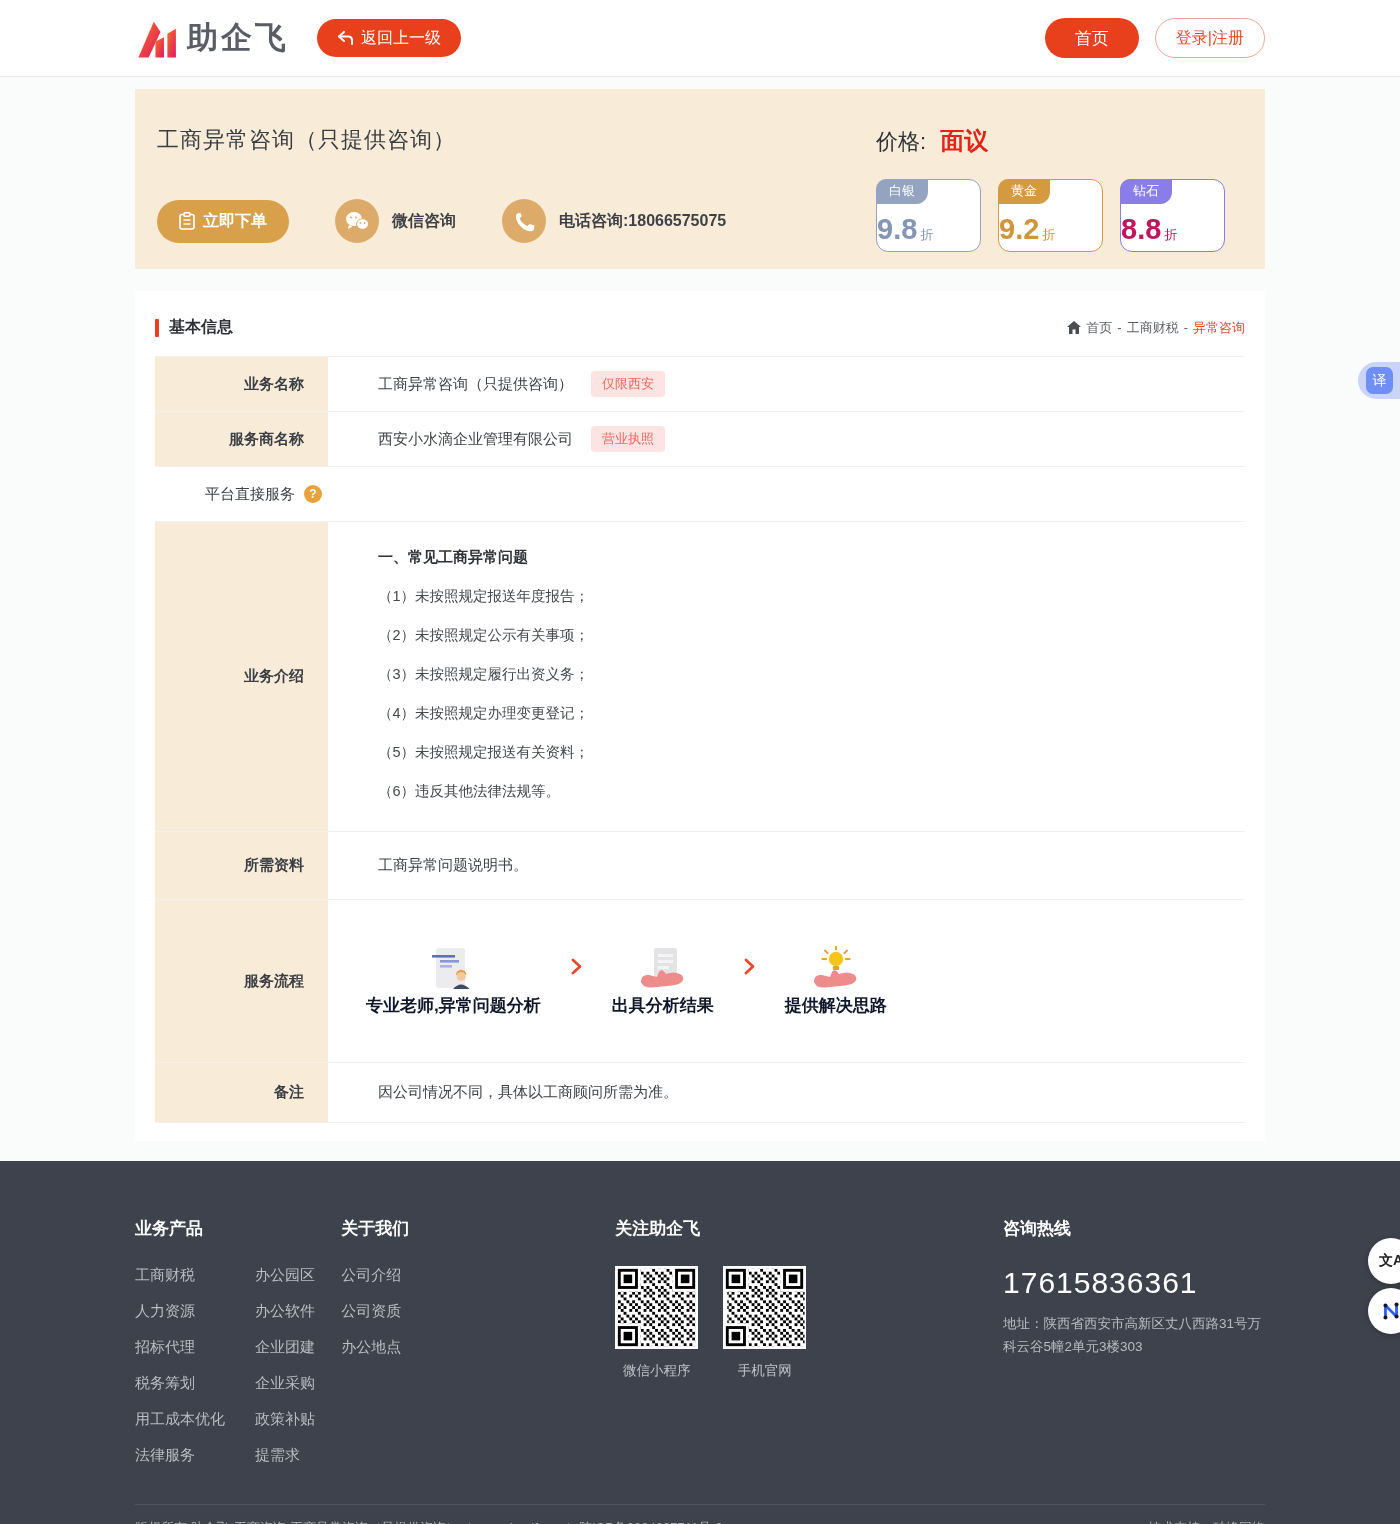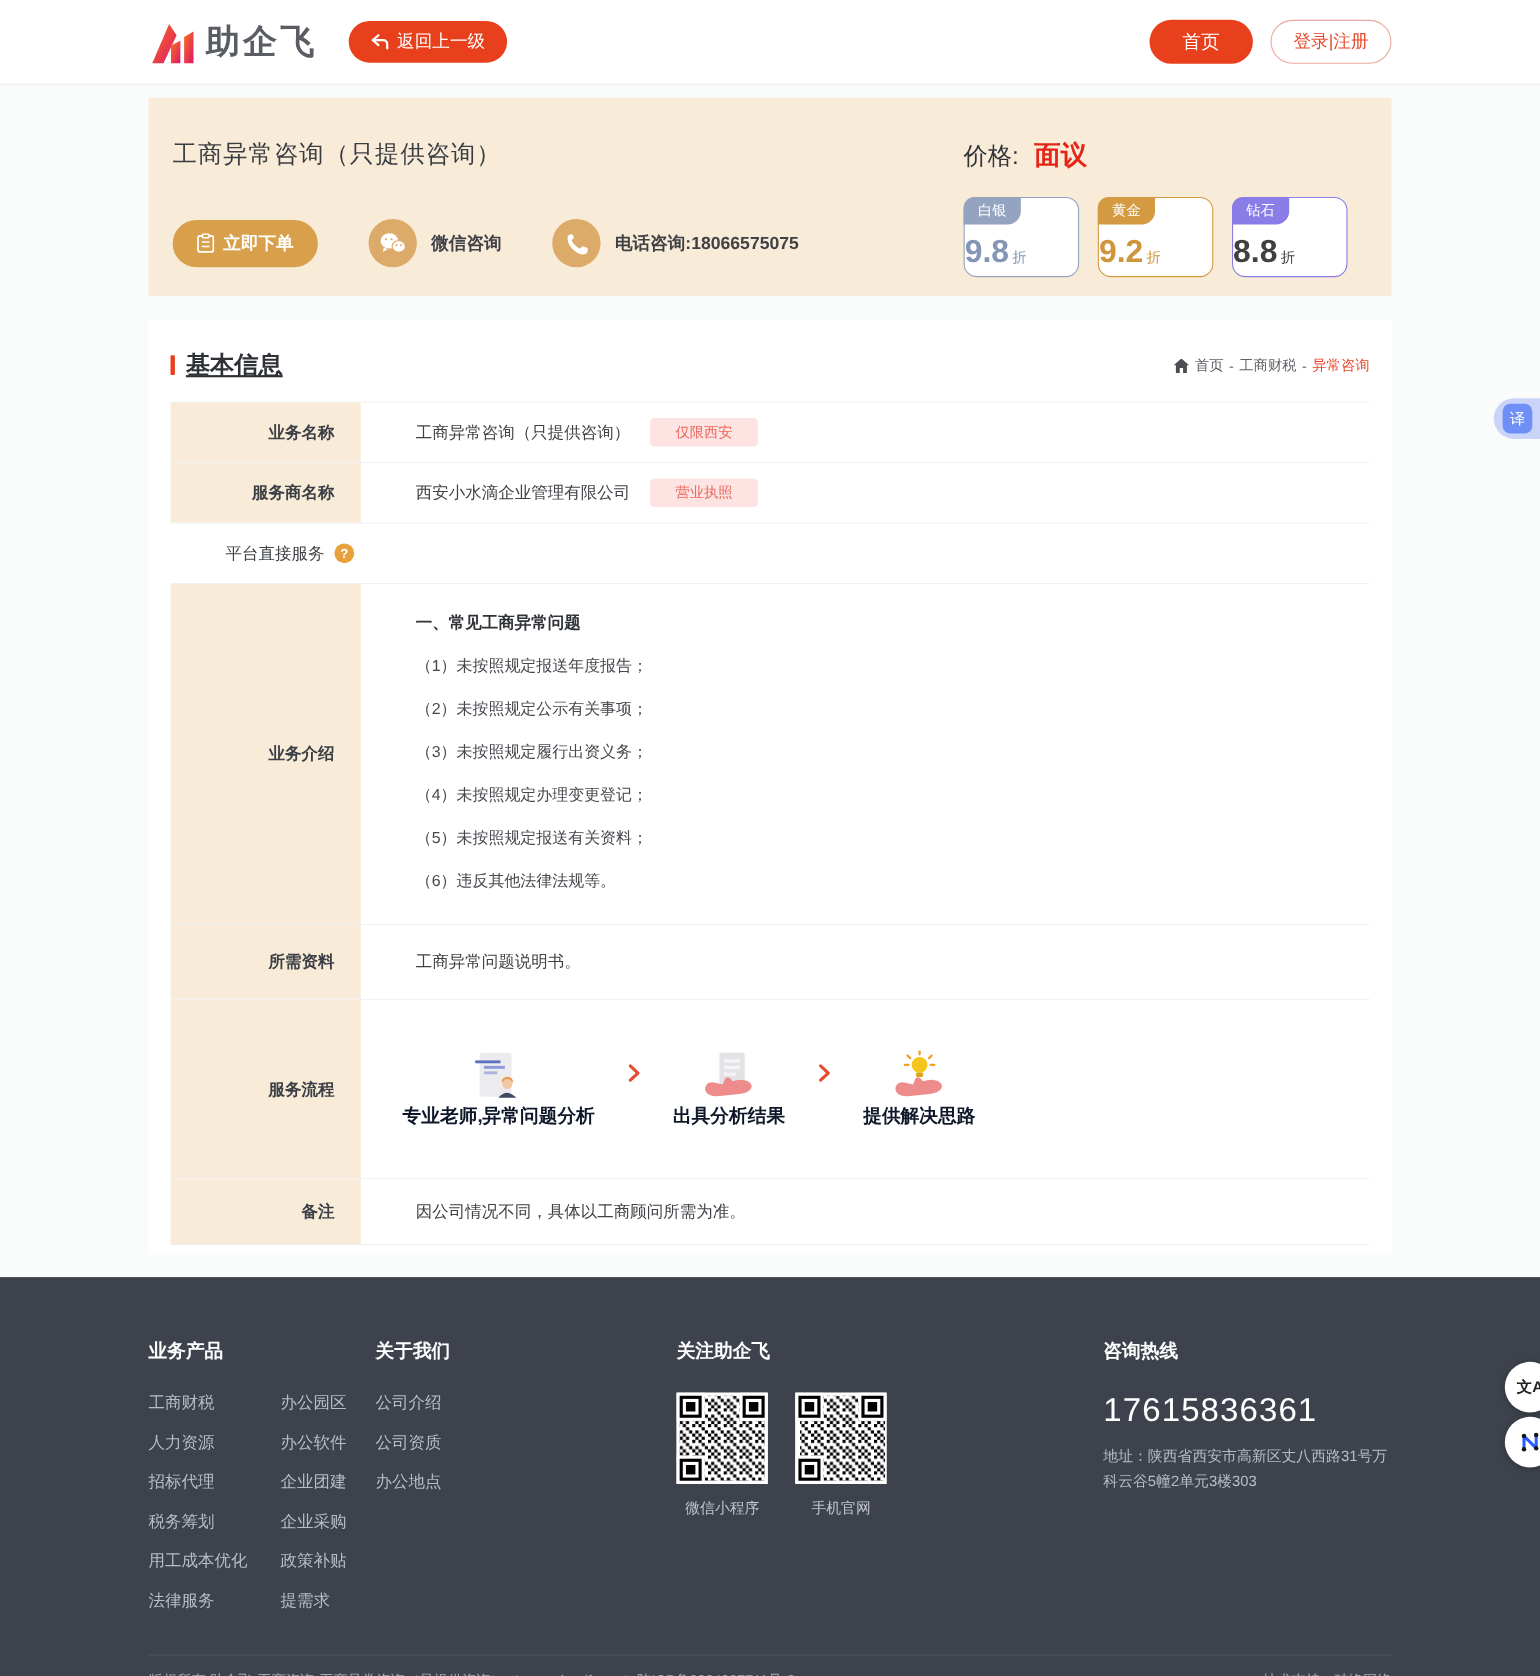--- a/index.html
+++ b/index.html
@@ -35,38 +35,38 @@
   .price-value { color:#e32417; font-weight:700; font-size:24px; margin-left:8px; }
   .tiers { display:flex; gap:17px; margin-top:22px; }
   .tier { position:relative; width:105px; height:73px; background:#fff; border-radius:12px;
     border:1.5px solid; display:flex; align-items:flex-end; justify-content:flex-start; padding-bottom:7px; }
   .tier-badge { position:absolute; top:-1px; left:-1px; color:#fff; font-size:13px;
     padding:3px 13px 4px; border-radius:10px 0 12px 0; }
   .tier-num { font-size:29px; font-weight:700; line-height:1; }
   .tier-unit { font-size:13px; font-weight:400; margin-left:3px; }
   .tier-0 { border-color:#93a3c0; } .tier-0 .tier-badge{ background:#93a3c0; } .tier-0 .tier-num{ color:#8495b6; }
   .tier-1 { border-color:#d49a41; } .tier-1 .tier-badge{ background:#d49a41; } .tier-1 .tier-num{ color:#cf953c; }
-  .tier-2 { border-color:#8a7de8; } .tier-2 .tier-badge{ background:#8a7de8; } .tier-2 .tier-num{ color:#404040; }
+  .tier-2 { border-color:#8a7de8; } .tier-2 .tier-badge{ background:#8a7de8; } .tier-2 .tier-num{ color:#be185d; }
   
   .card { width:1130px; margin:22px auto 0; background:#fff; height:850px; padding:26px 20px 20px; }
   .card-head { display:flex; align-items:center; justify-content:space-between; }
-  .sec-title { display:flex; align-items:center; font-size:22px; font-weight:700; color:#2e3136;text-decoration:underline; }
+  .sec-title { display:flex; align-items:center; font-size:16px; font-weight:700; color:#2e3136; }
   .red-bar { width:4px; height:18px; background:#e8401c; margin-right:10px; border-radius:1px; }
   .crumb { display:flex; align-items:center; font-size:13px; color:#5c5f64; }
   .crumb .sep { margin:0 5px; }
   .crumb .link { cursor:pointer; }
   .crumb .current { color:#e8492b; }
   .crumb svg { margin-right:5px; }
   .itable { margin-top:18px; border-top:1px solid #f1f1f1; }
   .trow { display:flex; border-bottom:1px solid #f1f1f1; }
   .tlabel { width:173px; flex:none; background:#f8ecd9; display:flex; align-items:center;
     justify-content:flex-end; padding-right:24px; font-size:15px; font-weight:700; color:#3c3f45; }
   .tval { flex:1; display:flex; align-items:center; padding-left:50px; font-size:15px; color:#3f4246; }
   .r-s { height:55px; } .r-docs { height:68px; } .r-remark { height:60px; }
-  .pink-badge { background:#fde3e1; color:#e9695e; font-size:13px; padding:4px 23px;
+  .pink-badge { background:#fde3e1; color:#e9695e; font-size:13px; padding:4px 11px;
     border-radius:4px; margin-left:18px; }
   .help-ic { width:18px; height:18px; border-radius:50%; background:#e9a23b; color:#fff;
     font-size:12px; font-weight:700; display:inline-flex; align-items:center; justify-content:center;
     margin-left:9px; cursor:pointer; }
   .r-intro .tval { display:block; padding:26px 0 30px 50px; }
   .intro-head { font-size:15px; font-weight:700; color:#2f3237; }
   .intro-item { font-size:14.5px; color:#45484d; margin-top:20px; }
   .r-flow { height:163px; }
   .flow-wrap { display:flex; align-items:center; padding-left:38px; }
   .flow-step { display:flex; flex-direction:column; align-items:center; }

